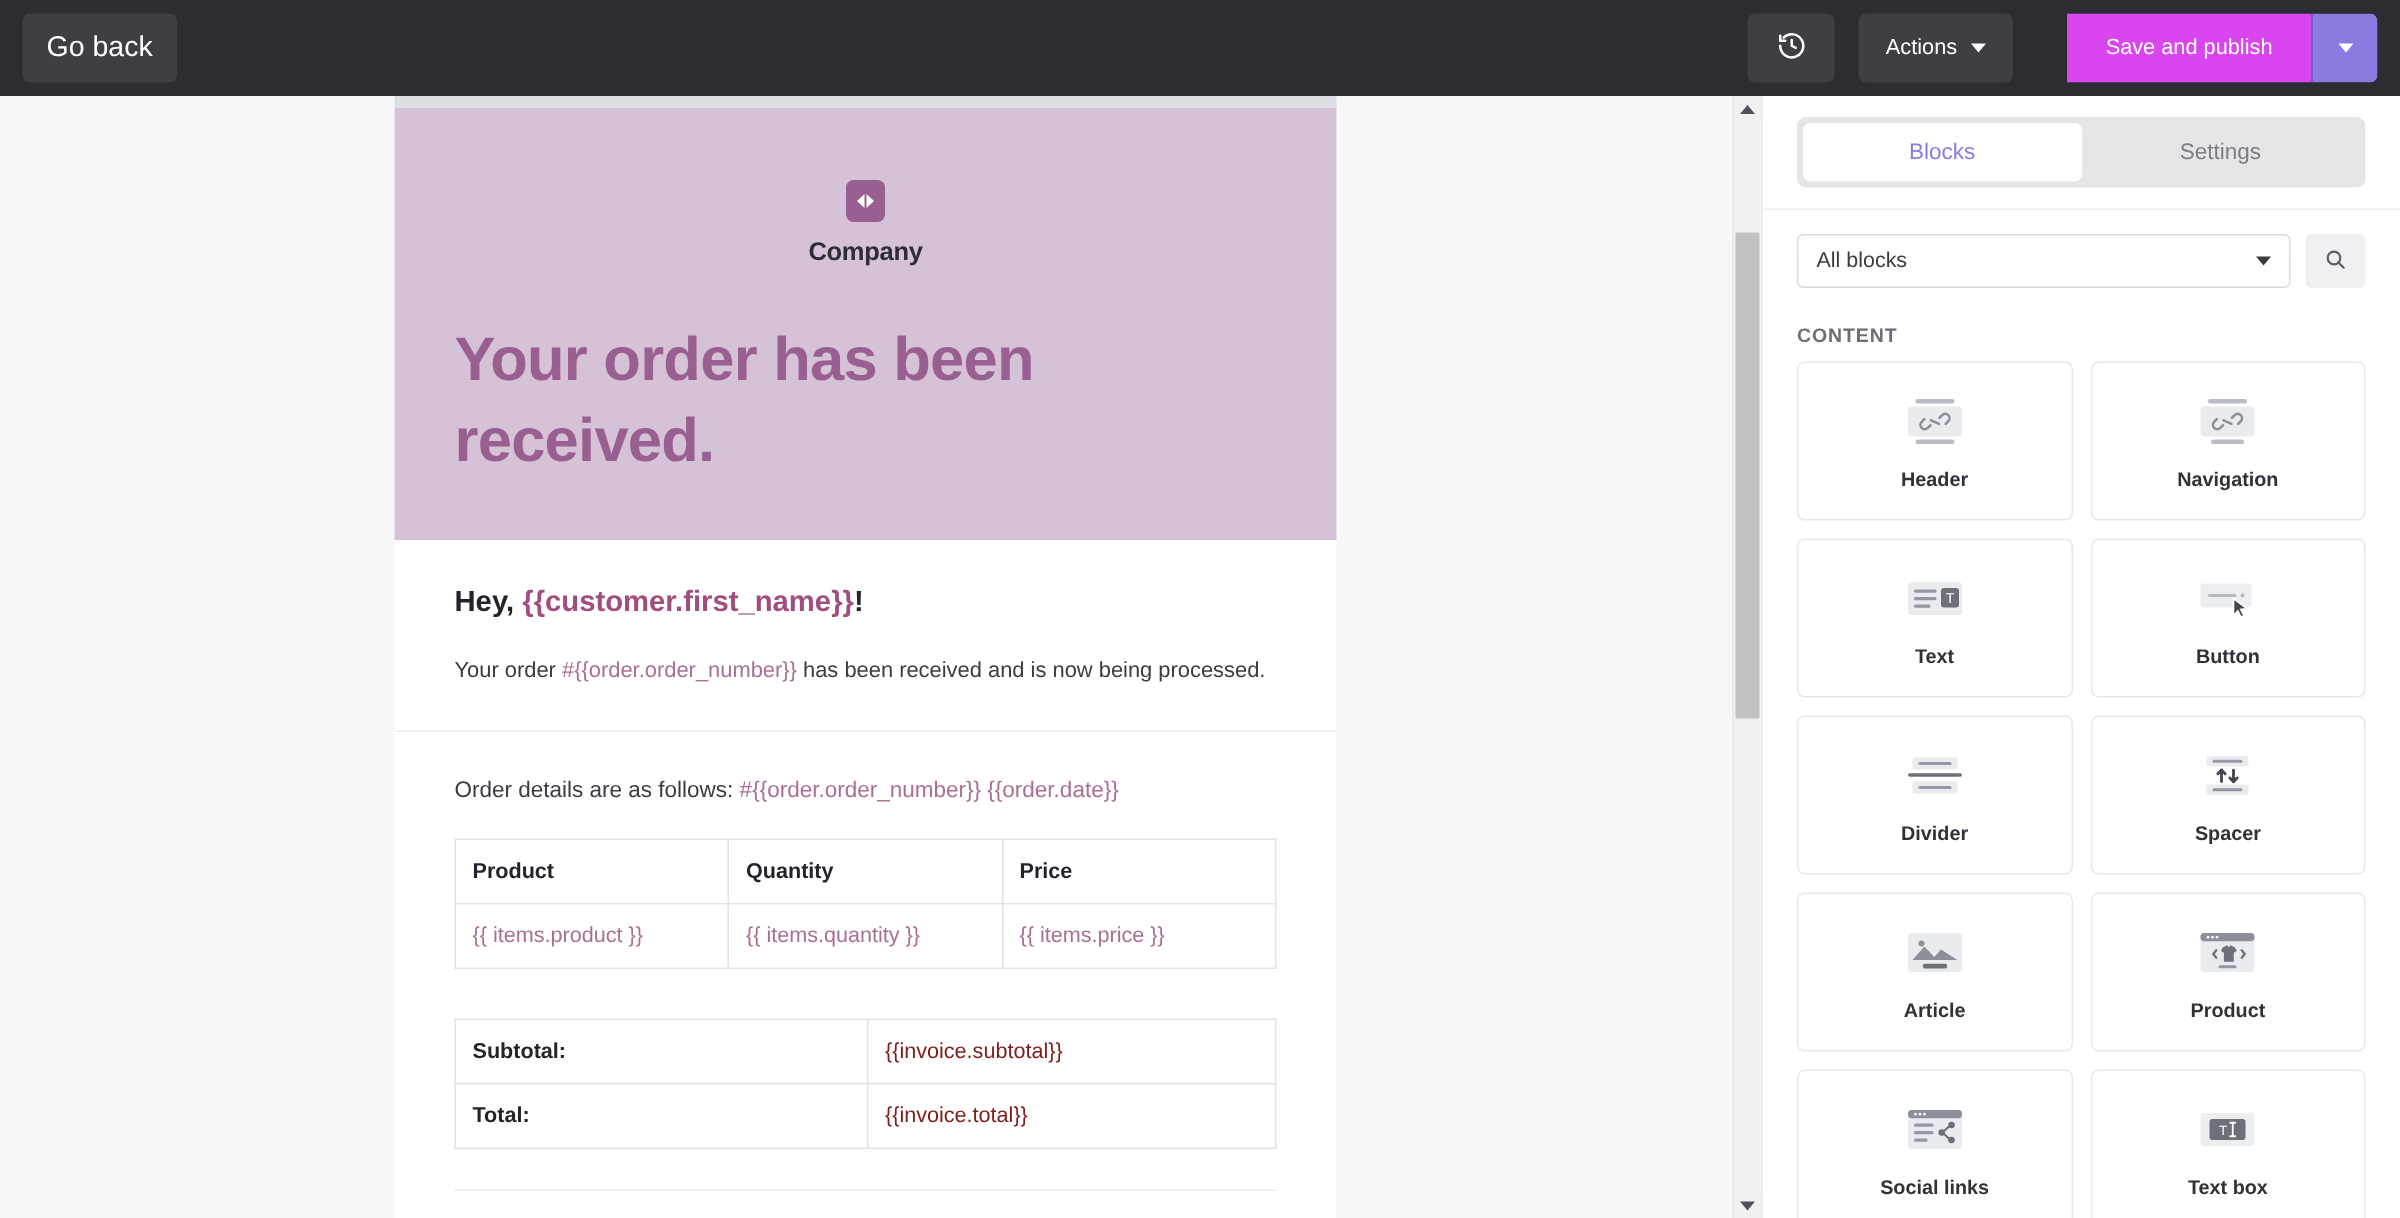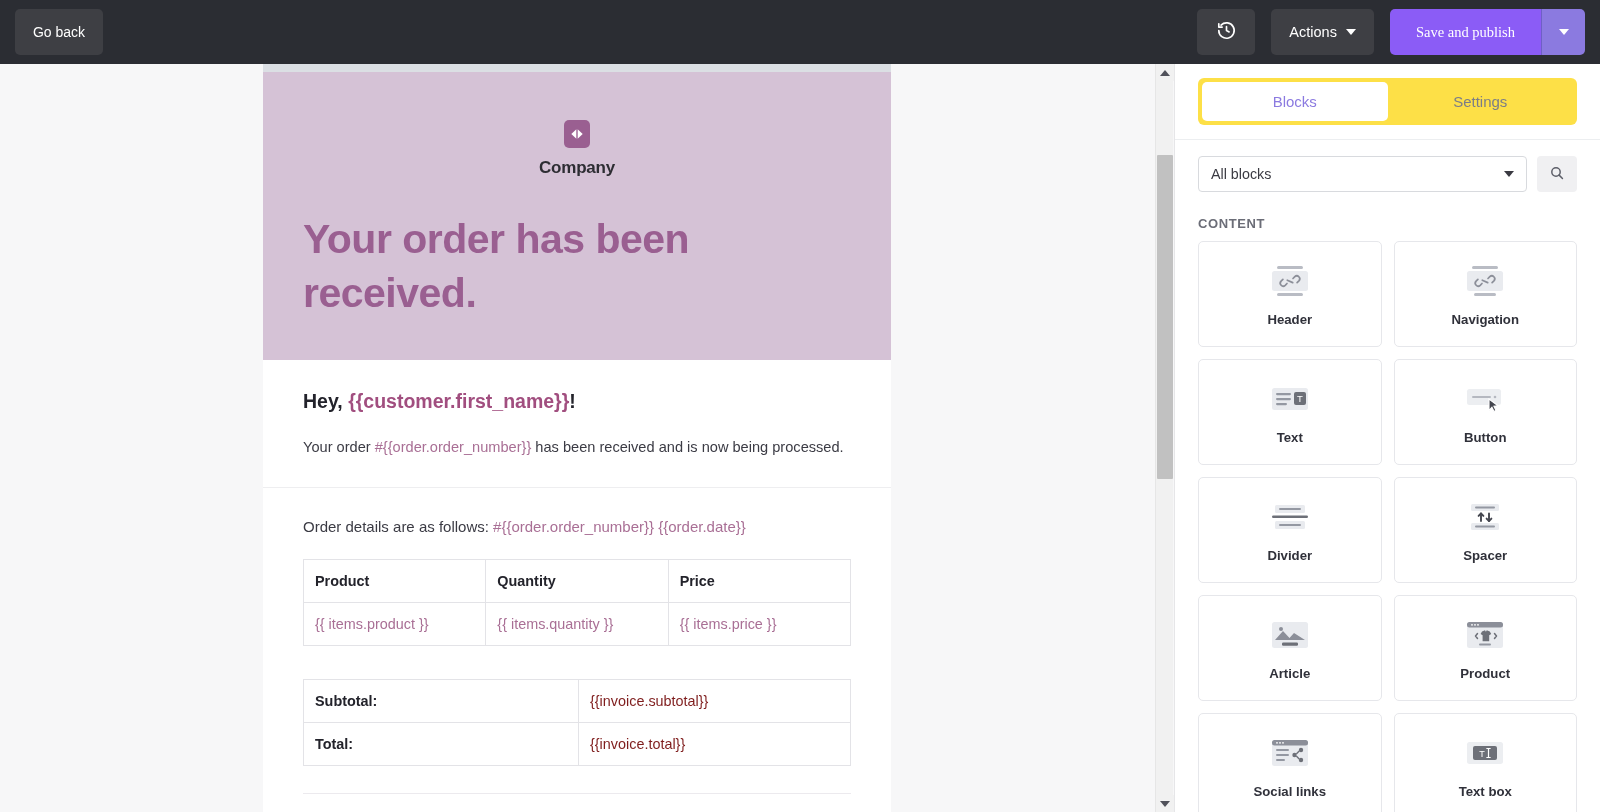--- a/index.html
+++ b/index.html
@@ -17,21 +17,21 @@
     position: absolute; top: 0; left: 0;
     width: 1600px; height: 64px;
     background: #2b2d33;
     display: flex; align-items: center;
     padding: 0 15px;
   }
   .go-back {
     height: 46px; min-width: 88px;
     background: #3e3f44; color: #ffffff;
     border: none; border-radius: 5px;
-    font-size: 14px; font-family: "Liberation Sans", sans-serif;
+    font-size: 19px; font-family: "Liberation Sans", sans-serif;
     cursor: pointer; padding: 0 16px;
     display: flex; align-items: center; justify-content: center;
   }
   .topbar-right {
     margin-left: auto;
     display: flex; align-items: center; gap: 16px;
   }
   .icon-btn {
     width: 58px; height: 46px;
     background: #3e3f44; border: none; border-radius: 5px;
@@ -50,24 +50,24 @@
     border-left: 5px solid transparent;
     border-right: 5px solid transparent;
     border-top: 6px solid currentColor;
     display: inline-block;
   }
   .save-group {
     height: 46px; display: flex; align-items: stretch;
     border-radius: 5px; overflow: hidden;
   }
   .save-main {
-    background: #8b5cf6; color: #fff; border: none;
-    font-size: 14.5px; font-family: Liberation Serif, serif;
+    background: #d946ef; color: #fff; border: none;
+    font-size: 14.5px; font-family: Liberation Sans, sans-serif;
     padding: 0 26px; cursor: pointer;
-    display: flex; align-items: center; justify-content: center;
+    display: flex; align-items: center; justify-content: center; margin-left: 20px;
   }
   .save-split {
     background: #8b7ae0; color: #fff;
     border: none; border-left: 1px solid #6f5fc6;
     width: 44px; cursor: pointer;
     display: flex; align-items: center; justify-content: center;
   }
 
   
   .canvas-area {
@@ -172,21 +172,21 @@
   
   .panel {
     position: absolute; top: 64px; left: 1174px;
     width: 426px; height: 748px;
     background: #ffffff;
     border-left: 1px solid #e6e6e8;
     overflow: hidden;
   }
   .tabs-wrap { padding: 14px 23px 14px 23px; }
   .tabs {
-    display: flex; background: #fde047;
+    display: flex; background: #e5e5e5;
     border-radius: 6px; padding: 4px; justify-content: flex-end;
   }
   .tab {
     flex: 1; text-align: center;
     padding: 11px 0; font-size: 15px;
     border-radius: 5px; cursor: pointer;
     color: #7b7d87; background: transparent; border: none;
     font-family: "Liberation Sans", sans-serif;
   }
   .tab.active { background: #ffffff; color: #8b7ae0; }

